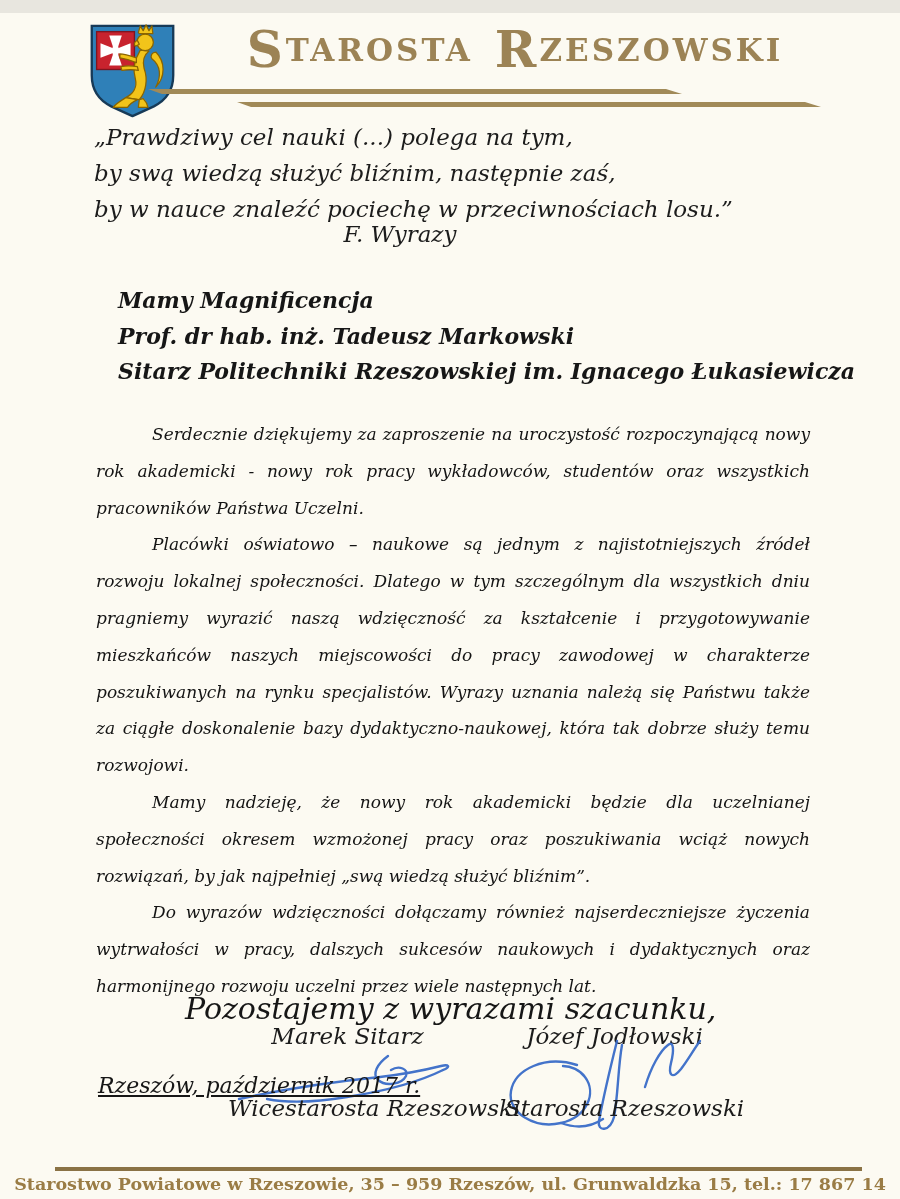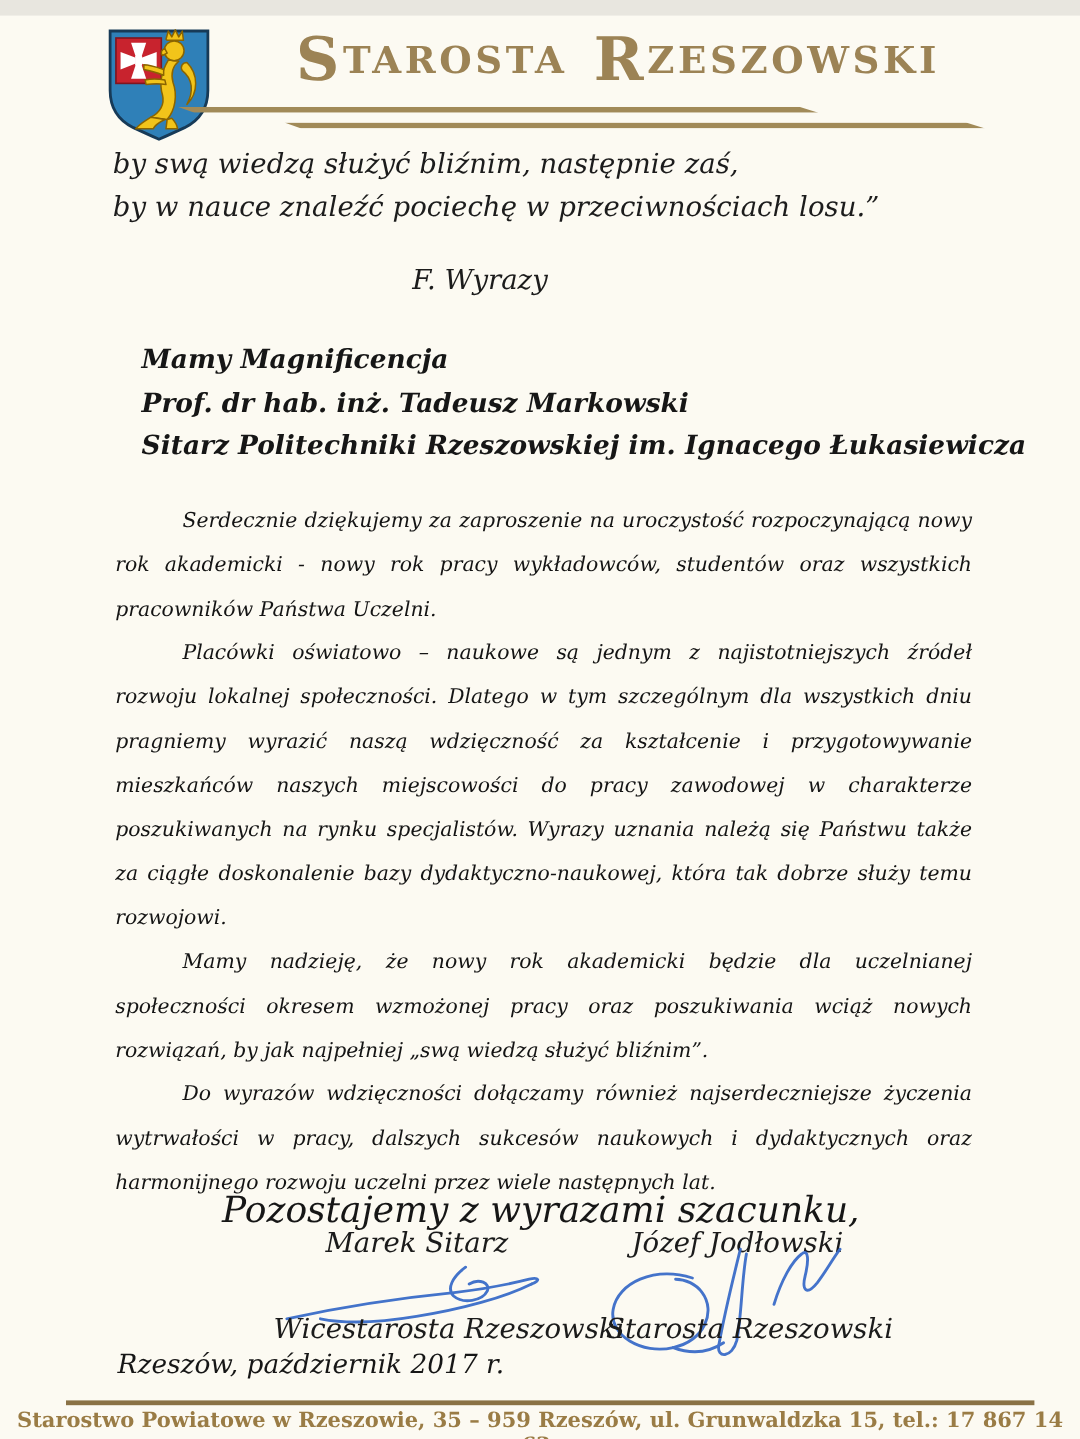--- a/index.html
+++ b/index.html
@@ -46,22 +46,22 @@
          font-size:30px;color:#161616;}
   .sig-name{position:absolute;top:1010px;font-style:italic;font-size:23px;
          color:#1b1b1b;text-align:center;}
   .sig-name.left{left:240px;width:215px;text-align:center;}
   .sig-name.right{left:502px;width:225px;}
   .sig-title{position:absolute;top:1082px;font-style:italic;font-size:23px;
          color:#1b1b1b;text-align:center;white-space:nowrap;}
   .sig-title.left{left:228px;width:230px;}
   .sig-title.right{left:505px;width:205px;}
   .signatures-svg{position:absolute;left:225px;top:1026px;width:490px;height:94px;}
-  .dateline{position:absolute;left:98px;top:1112px;font-style:italic;
-         font-size:22px;color:#161616;}
+  .dateline{position:absolute;left:98px;top:1060px;font-style:italic;
+         font-size:22px;color:#161616;text-decoration:underline;}
   
   .footer-rule{position:absolute;left:55px;top:1154px;width:807px;height:4px;
          background:#8a7245;}
   .footer{position:absolute;left:0;right:0;top:1161px;text-align:center;
          color:#9a7c45;font-weight:bold;font-size:17.5px;line-height:21px;}
 </style>
 </head>
 <body>
 
 <div class="page">
@@ -98,20 +98,21 @@
   </svg>
 
   <div class="letterhead-title">
     <span class="initial">S</span><span class="rest">TAROSTA</span><span class="wordgap"></span><span class="initial">R</span><span class="rest">ZESZOWSKI</span>
   </div>
 
   <div class="rule rule-1"></div>
   <div class="rule rule-2"></div>
 
   <div class="quote">
+    <div>„Prawdziwy cel nauki (...) polega na tym,</div>
     <div>by swą wiedzą służyć bliźnim, następnie zaś,</div>
     <div>by w nauce znaleźć pociechę w przeciwnościach losu.”</div>
   </div>
   <div class="quote-author">F. Wyrazy</div>
 
   <div class="addressee">
     <div>Mamy Magnificencja</div>
     <div>Prof. dr hab. inż. Tadeusz Markowski</div>
     <div>Sitarz Politechniki Rzeszowskiej im. Ignacego Łukasiewicza</div>
   </div>

